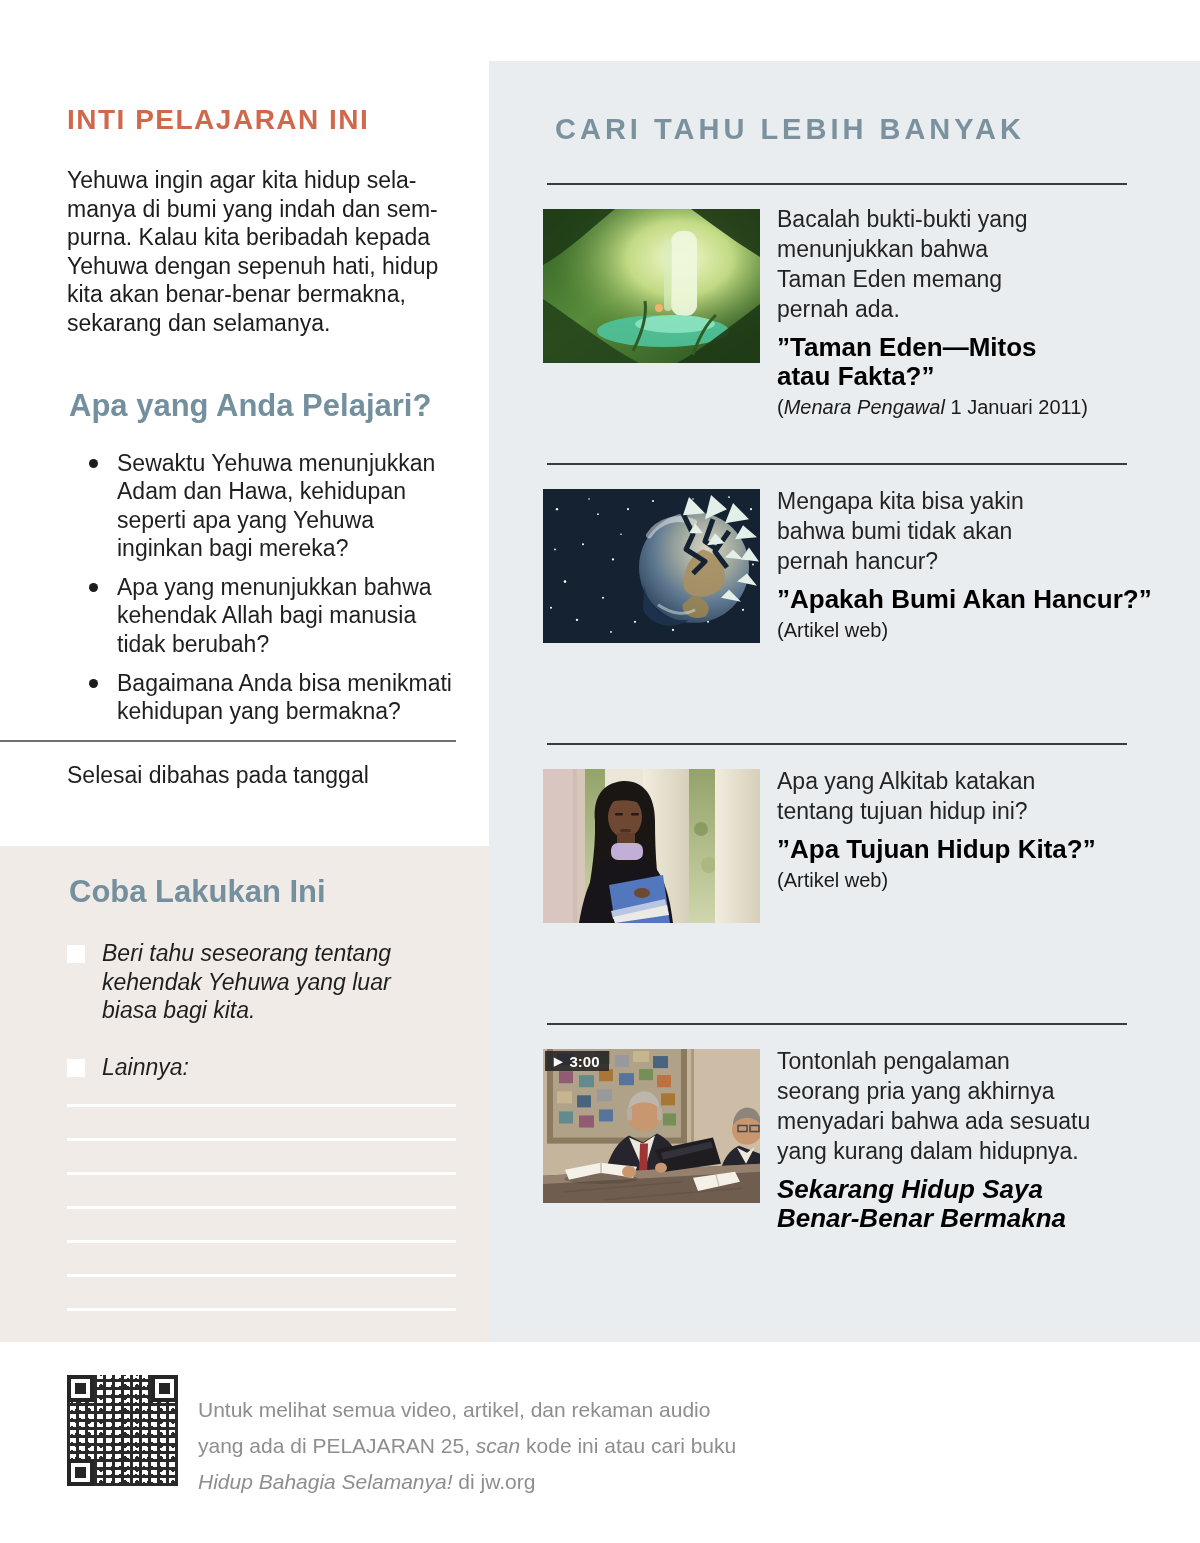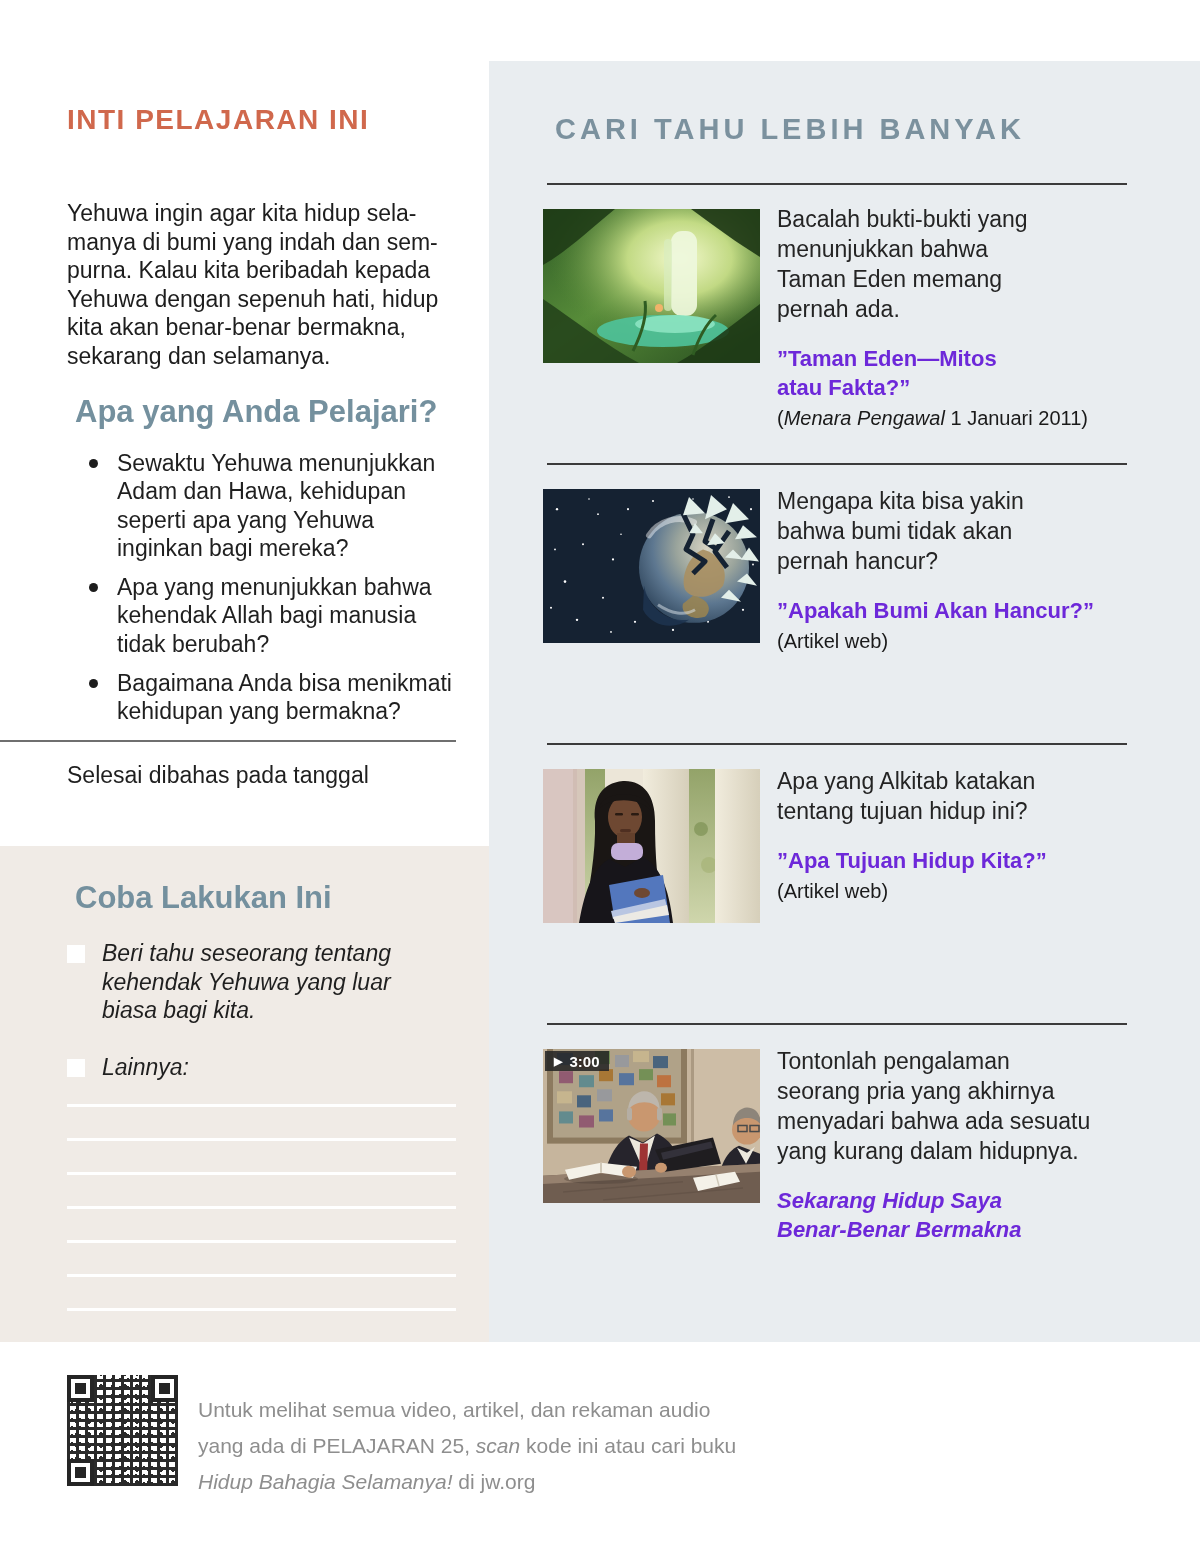--- a/index.html
+++ b/index.html
@@ -4,22 +4,22 @@
 <style>
   html,body{margin:0;padding:0;background:#ffffff;}
   body{font-family:"Liberation Sans",sans-serif;color:#1f1f1f;}
   .frame{position:relative;width:1200px;height:1543px;background:#fff;overflow:hidden;border-radius:29px;}
   .pre{white-space:pre;}
   i{font-style:italic;}
 
   
   .h-orange{position:absolute;left:67px;top:104px;margin:0;font-size:28px;font-weight:700;
             letter-spacing:1.5px;color:#d0684c;}
-  .intro{position:absolute;left:67px;top:166px;font-size:23px;line-height:28.5px;color:#1d1d1d;margin-top:33px;}
-  .h-slate{margin:8px;font-weight:700;color:#74909e;}
+  .intro{position:absolute;left:67px;top:166px;font-size:23px;line-height:28.5px;color:#1d1d1d;}
+  .h-slate{margin:2px;font-weight:700;color:#74909e;}
   .q-head{position:absolute;left:67px;top:386px;font-size:31px;}
   .qlist{position:absolute;left:67px;top:449px;width:410px;}
   .qitem{position:relative;padding-left:50px;margin-bottom:11px;font-size:23px;line-height:28.3px;}
   .bullet{position:absolute;left:22px;top:10px;width:9px;height:9px;border-radius:50%;background:#1d1d1d;}
   .ldivider{position:absolute;left:0;top:740px;width:456px;height:2px;background:#6f6f6f;}
   .review{position:absolute;left:67px;top:762px;font-size:23px;}
 
   .trybox{position:absolute;left:0;top:846px;width:496px;height:496px;background:#f0ebe6;}
   .try-head{position:absolute;left:67px;top:26px;font-size:31px;}
   .cbx{position:absolute;width:18px;height:18px;background:#ffffff;}
@@ -34,21 +34,21 @@
   .panel-head{position:absolute;left:58px;top:44px;margin:8px;font-size:29px;font-weight:700;
               letter-spacing:4px;color:#7b919e;}
   .pdiv{position:absolute;left:58px;width:580px;height:2px;background:#3b3b3b;}
   .d1{top:122px}.d2{top:402px}.d3{top:682px}.d4{top:962px}
   .pimg{position:absolute;left:54px;width:217px;height:154px;margin:0;overflow:hidden;background:#222;}
   .i1{top:148px}.i2{top:428px}.i3{top:708px}.i4{top:988px}
   .pimg svg{display:block;width:100%;height:100%;}
   .ptext{position:absolute;left:288px;width:365px;}
   .x1{top:143px}.x2{top:425px}.x3{top:705px}.x4{top:985px}
   .pdesc{font-size:23px;line-height:30px;color:#242424;}
-  .ptitle{font-size:22px;line-height:29px;font-weight:700;color:#6d28d9;margin-top:20px;}
+  .ptitle{font-size:26px;line-height:29px;font-weight:700;color:#000000;margin-top:9px;}
   .ptitle.it{font-style:italic;}
   .psrc{font-size:20px;line-height:26px;color:#1a1a1a;margin-top:3px;}
   .badge{position:absolute;left:2px;top:2px;height:20px;background:rgba(38,38,38,.88);color:#fff;
          display:flex;align-items:center;gap:7px;padding:0 9px;font-size:15px;font-weight:700;}
   .badge .ply{font-size:11px;line-height:1;}
 
   
   .qr{position:absolute;left:67px;top:1375px;width:111px;height:111px;background-color:#fff;
       background-image:
         radial-gradient(#2a2a2a 1.7px, transparent 1.8px),

